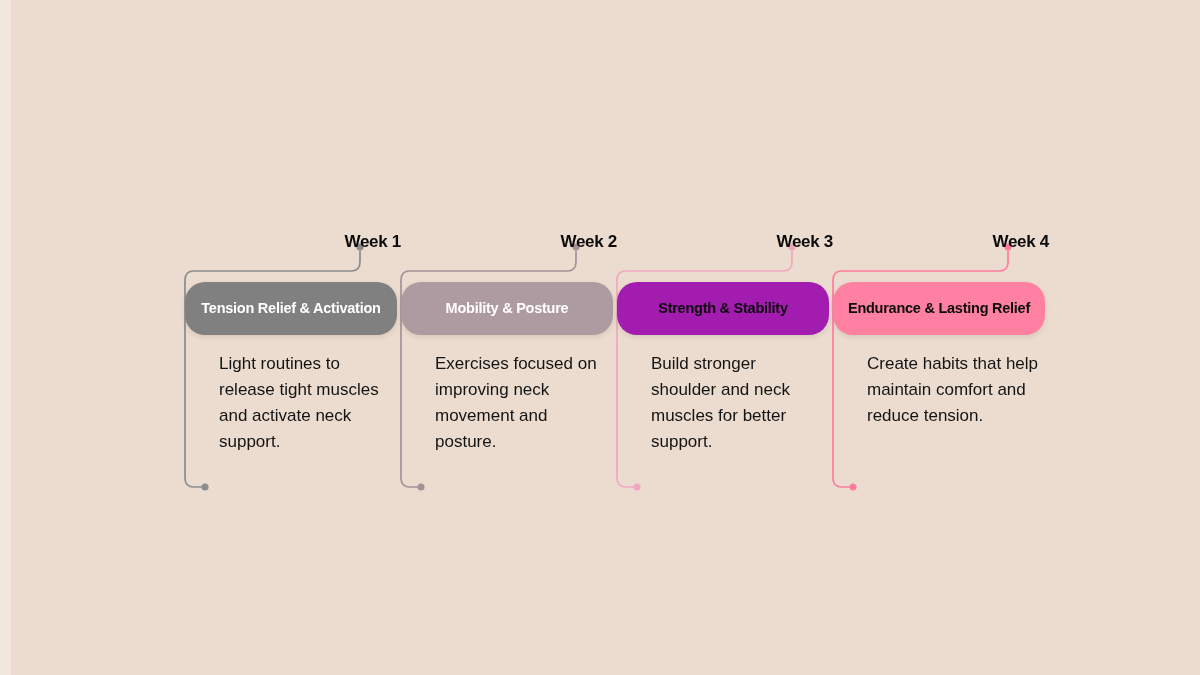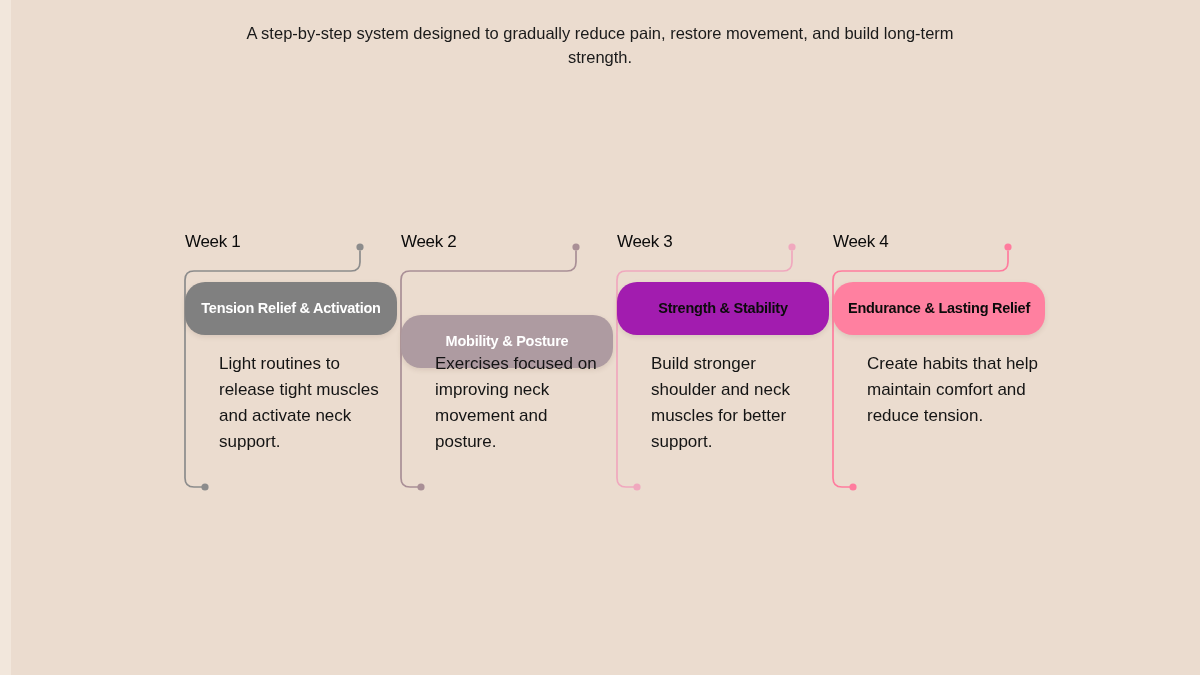--- a/index.html
+++ b/index.html
@@ -75,23 +75,23 @@
   .week-col {
     position: absolute;
     top: 0;
     width: 216px;
   }
 
   .week-label {
     position: absolute;
     top: 232px;
     width: 216px;
-    text-align: left;
+    text-align: right;
     font-size: 17px;
-    font-weight: 400;
+    font-weight: 700;
     letter-spacing: -0.3px;
     color: #0B0B0B;
   }
 
   .week-card {
     position: absolute;
     top: 282px;
     left: 0;
     width: 212px;
     min-height: 53px;
@@ -126,21 +126,20 @@
   .week-col.w4 .week-desc { width: 176px; }
 </style>
 </head>
 <body>
 
 <div class="edge-strip"></div>
 
 <div class="stage">
 
   <div class="header">
-    <p class="page-subtitle">A step-by-step system designed to gradually reduce pain, restore movement, and build long-term strength.</p>
   </div>
 
   <div class="timeline">
 
     <svg class="connector-layer" width="1200" height="675" viewBox="0 0 1200 675">
       <g id="connectors" fill="none" stroke-width="1.7" stroke-linecap="round">
           <path d="M 360 251 L 360 262 Q 360 271 351 271 L 194 271 Q 185 271 185 280 L 185 478 Q 185 487 194 487 L 202 487" stroke="#8C8C8C"></path>
           <path d="M 576 251 L 576 262 Q 576 271 567 271 L 410 271 Q 401 271 401 280 L 401 478 Q 401 487 410 487 L 418 487" stroke="#A98F96"></path>
           <path d="M 792 251 L 792 262 Q 792 271 783 271 L 626 271 Q 617 271 617 280 L 617 478 Q 617 487 626 487 L 634 487" stroke="#F0A8BE"></path>
           <path d="M 1008 251 L 1008 262 Q 1008 271 999 271 L 842 271 Q 833 271 833 280 L 833 478 Q 833 487 842 487 L 850 487" stroke="#FF7C9E"></path>
@@ -160,21 +159,21 @@
     <div class="week-col w1" style="left:185px;">
       <div class="week-label">Week 1</div>
       <div class="week-card" style="background: rgb(128, 128, 128);">
         <div class="week-card-title" style="color: rgb(255, 255, 255);">Tension Relief &amp; Activation</div>
       </div>
       <div class="week-desc">Light routines to release tight muscles and activate neck support.</div>
     </div>
 
     <div class="week-col w2" style="left:401px;">
       <div class="week-label">Week 2</div>
-      <div class="week-card" style="background: rgb(174, 155, 161); margin-top: 33px;">
+      <div class="week-card" style="background: rgb(174, 155, 161);">
         <div class="week-card-title" style="color: rgb(255, 255, 255);">Mobility &amp; Posture</div>
       </div>
       <div class="week-desc">Exercises focused on improving neck movement and posture.</div>
     </div>
 
     <div class="week-col w3" style="left:617px;">
       <div class="week-label">Week 3</div>
       <div class="week-card" style="background: #a21caf;">
         <div class="week-card-title" style="color: rgb(11, 11, 11);">Strength &amp; Stability</div>
       </div>

